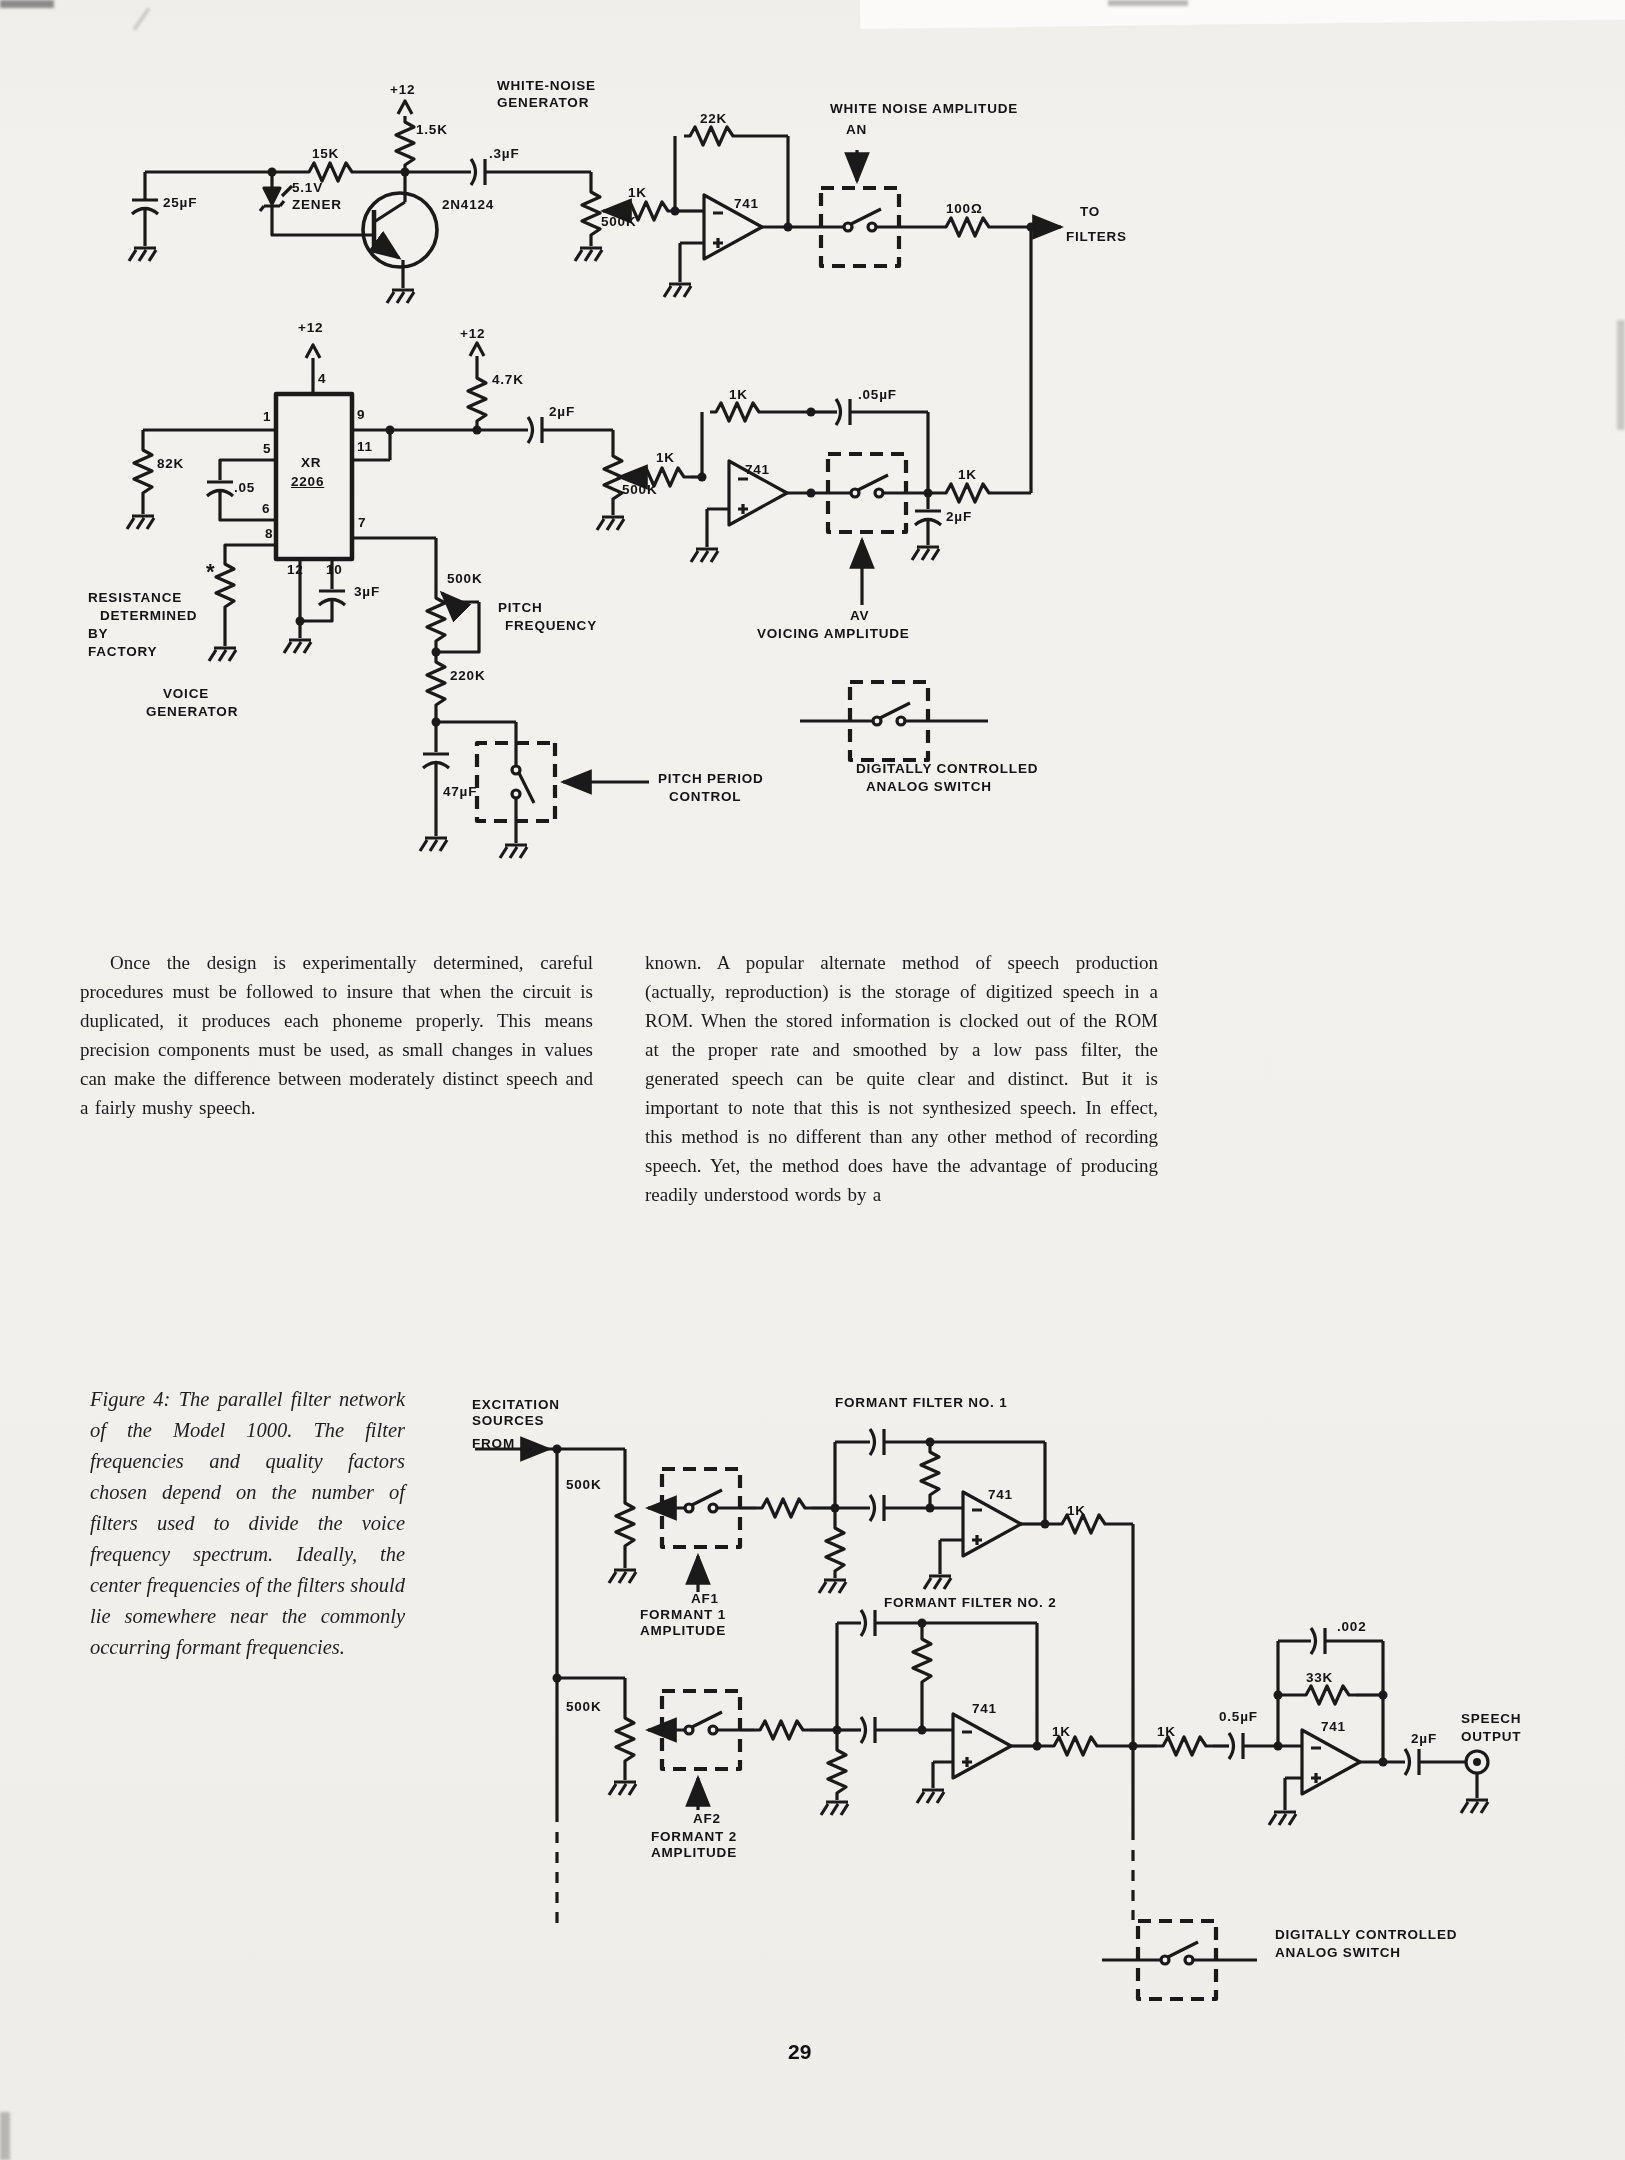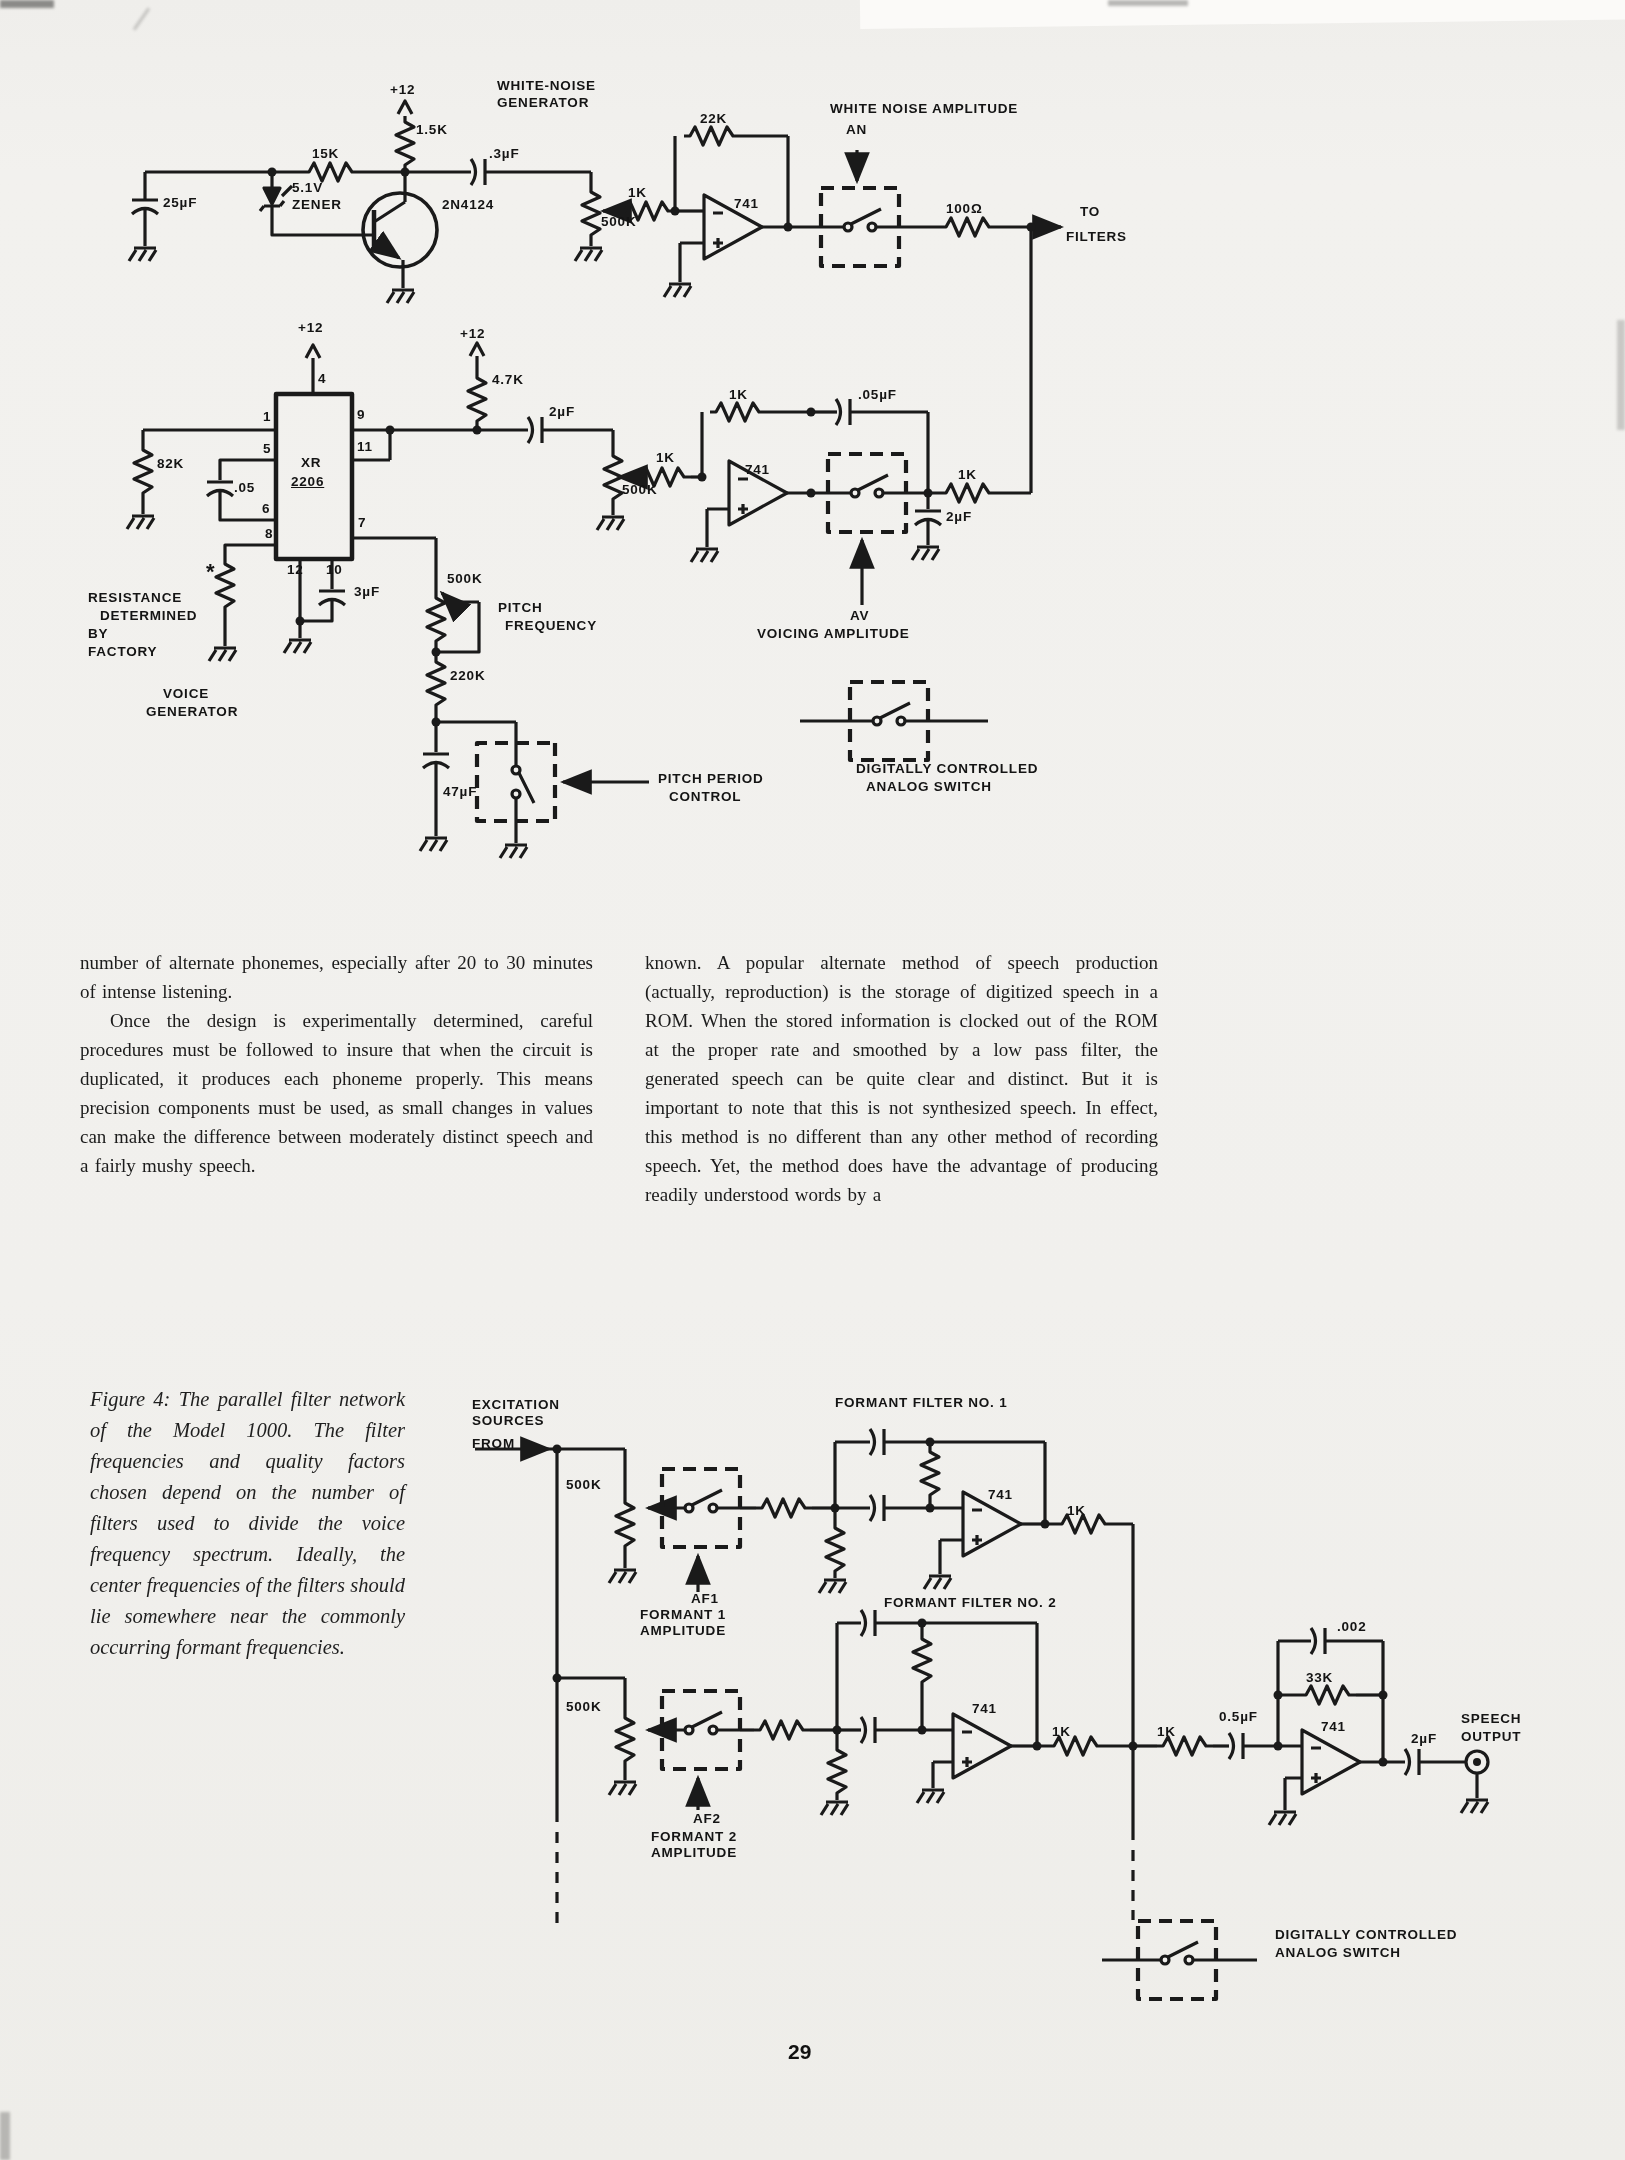--- a/index.html
+++ b/index.html
@@ -423,21 +423,20 @@
       <span class="sch-label" style="left: 1411px; top: 1731px;">2µF</span>
       <span class="sch-label" style="left: 1461px; top: 1711px;">SPEECH</span>
       <span class="sch-label" style="left: 1461px; top: 1729px;">OUTPUT</span>
       <span class="sch-label" style="left: 1275px; top: 1927px;">DIGITALLY CONTROLLED</span>
       <span class="sch-label" style="left: 1275px; top: 1945px;">ANALOG SWITCH</span>
     </div>
 
   <div class="caption" style="left:90px;top:1384px;width:315px;">Figure 4: The parallel filter network of the Model 1000.  The filter frequencies and quality factors chosen depend on the number of filters used to divide the voice frequency spectrum. Ideally, the center frequencies of the filters should lie somewhere near the commonly occurring formant frequencies.</div>
 
   <div class="bodycol" style="left:80px;top:948px;width:513px;">
-    <p>number of alternate phonemes, especially after 20 to 30 minutes of intense listening.</p>
     <p class="indent">Once the design is experimentally determined, careful procedures must be followed to insure that when the circuit is duplicated, it produces each phoneme properly. This means precision components must be used, as small changes in values can make the difference between moderately distinct speech and a fairly mushy speech.</p>
   </div>
   <div class="bodycol" style="left:645px;top:948px;width:513px;">
     <p>known. A popular alternate method of speech production (actually, reproduction) is the storage of digitized speech in a ROM. When the stored information is clocked out of the ROM at the proper rate and smoothed by a low pass filter, the generated speech can be quite clear and distinct. But it is important to note that this is not synthesized speech. In effect, this method is no different than any other method of recording speech. Yet, the method does have the advantage of producing readily understood words by a</p>
   </div>
 
   <div class="pagenum">29</div>
 </div>
 
 </body></html>

